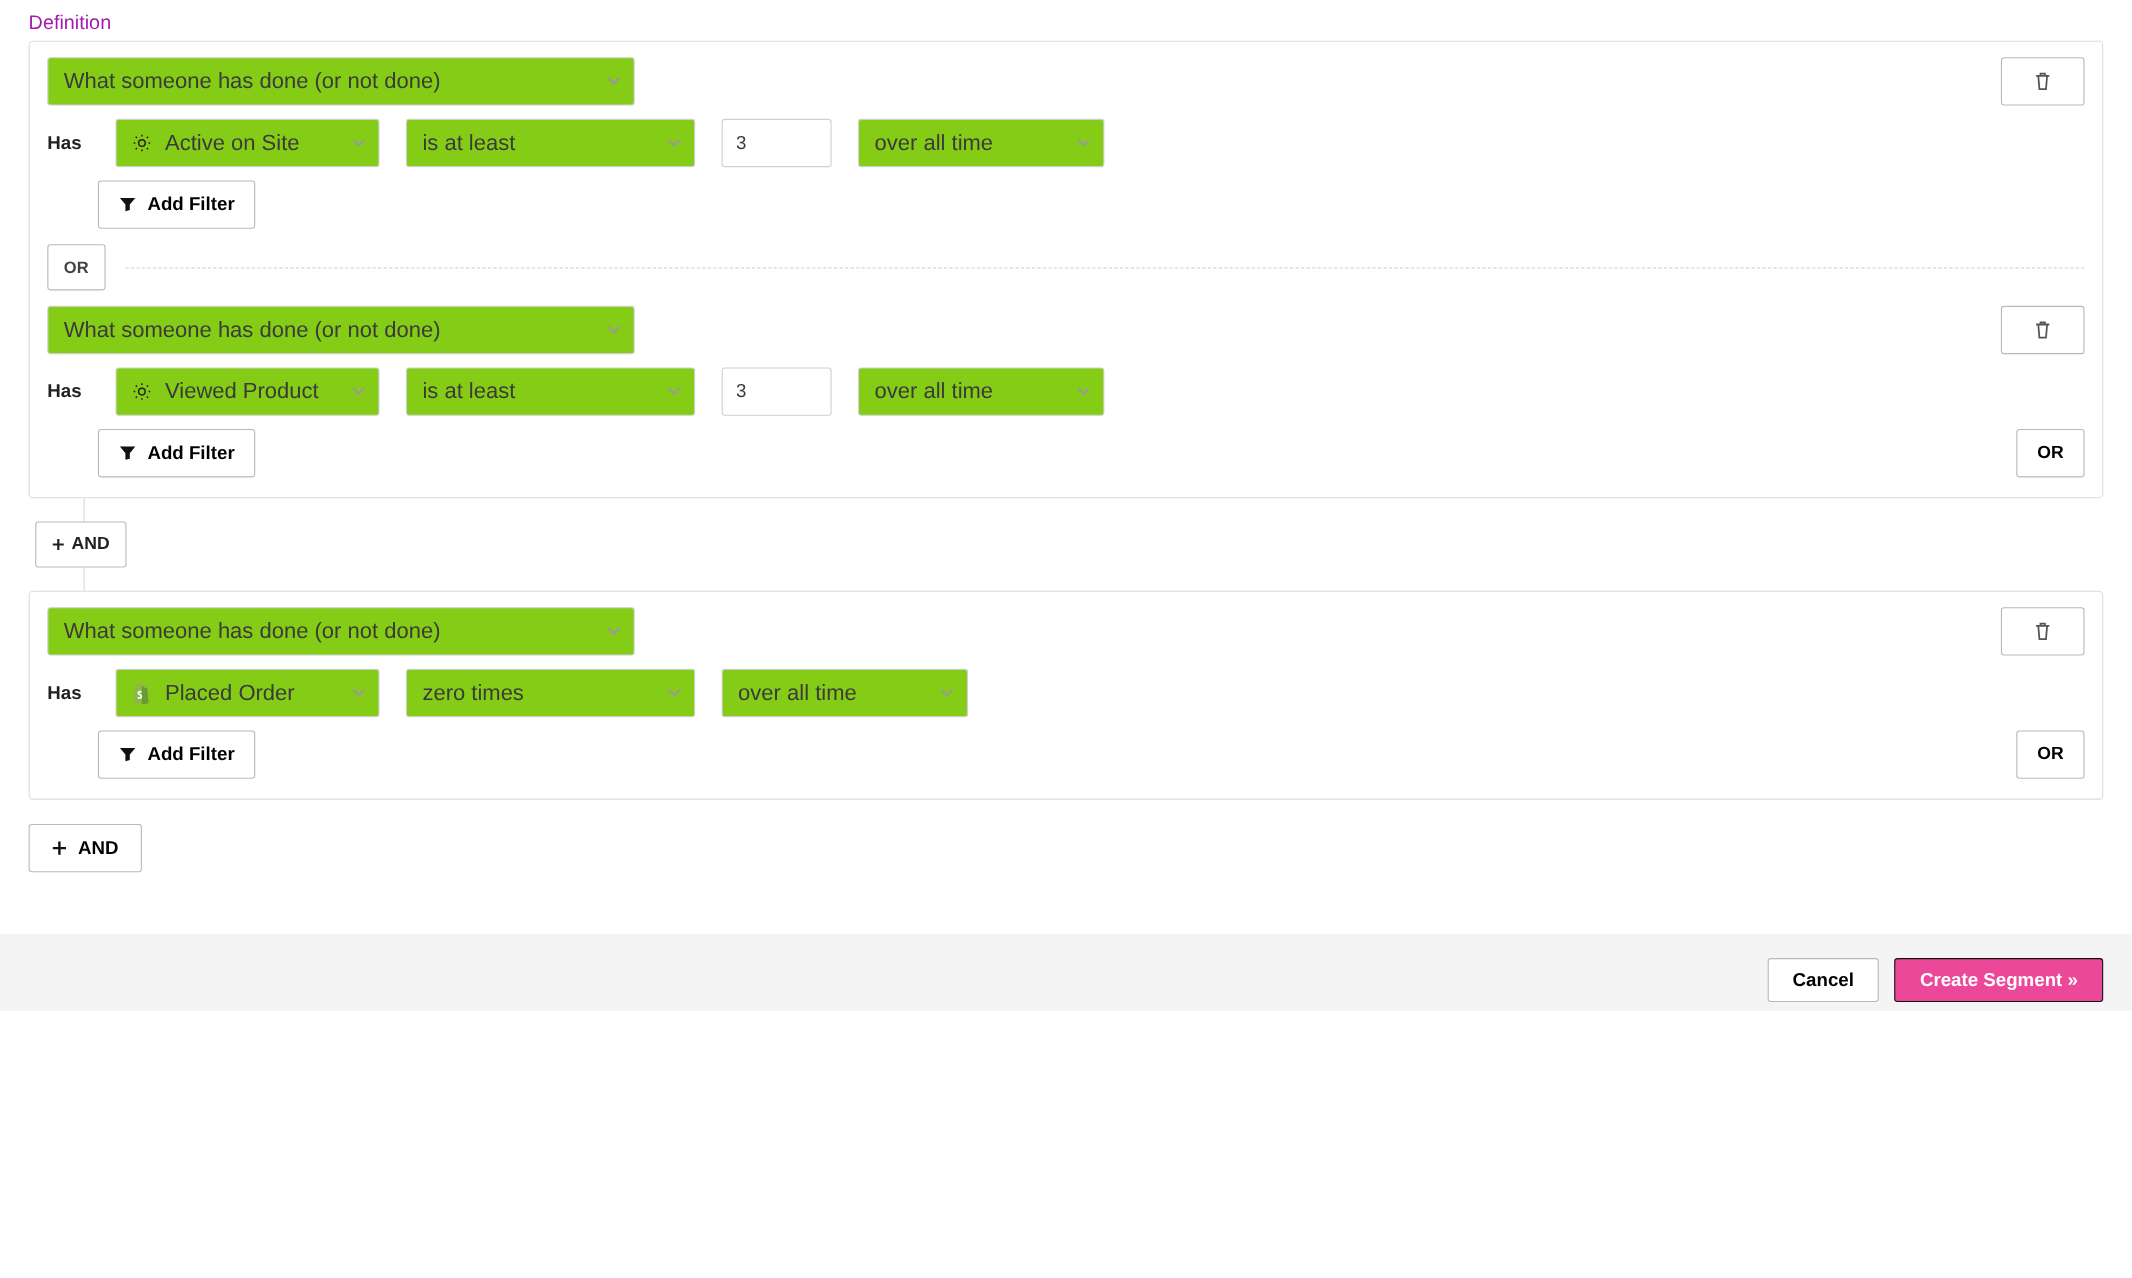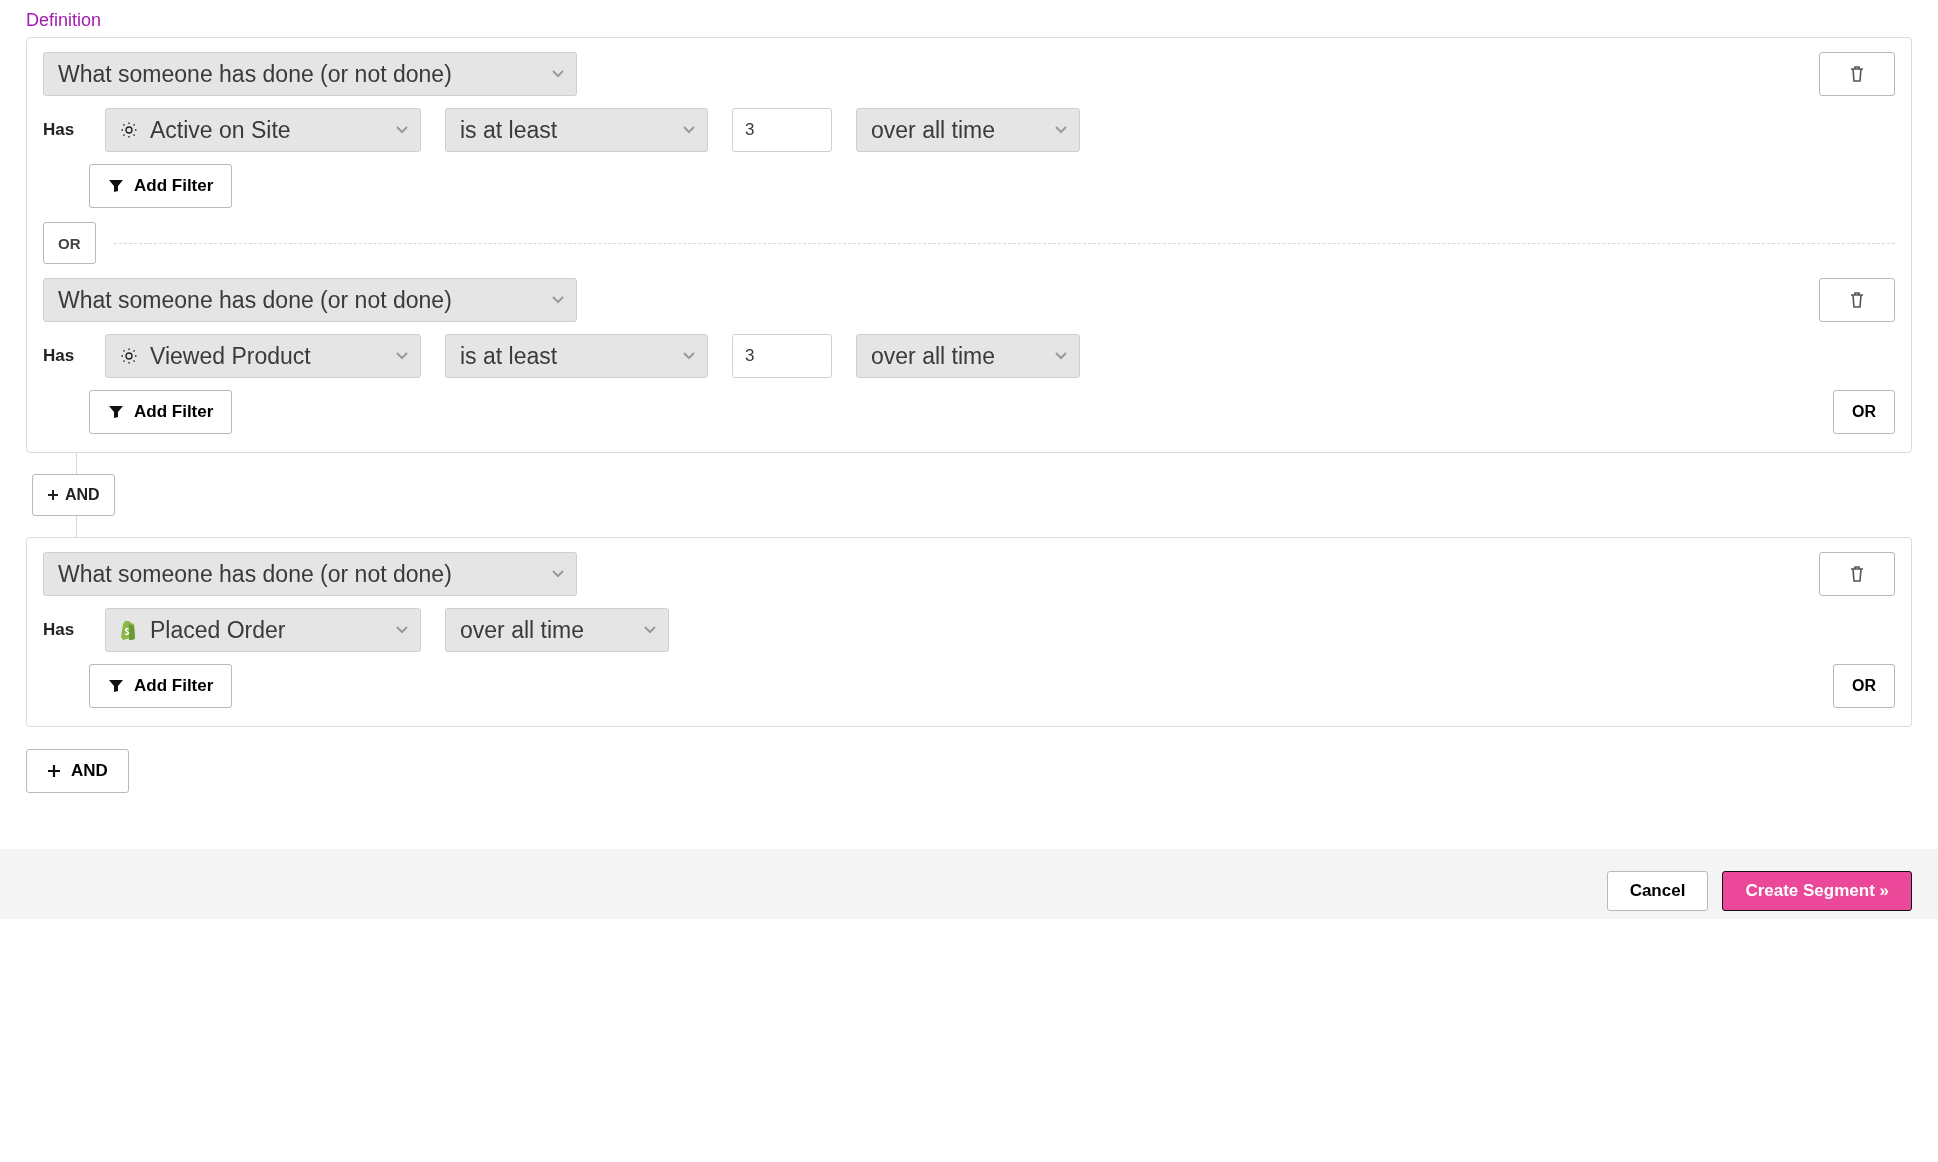--- a/index.html
+++ b/index.html
@@ -36,39 +36,39 @@
   }
   .top-row {
     display: flex;
     align-items: center;
     justify-content: space-between;
   }
   .select {
     position: relative;
     border: 1px solid #cfcfcf;
     border-radius: 3px;
-    background: #e5e5e5;
+    background: #84cc16;
     height: 44px;
     display: flex;
     align-items: center;
     padding: 0 36px 0 14px;
-    font-size: 23px;
+    font-size: 20px;
     color: #3a3a3a;
     cursor: pointer;
     white-space: nowrap;
   }
   .select .caret {
     position: absolute;
     right: 12px;
     top: 50%;
     transform: translateY(-50%);
     pointer-events: none;
   }
   .select-wide { width: 534px; justify-content: flex-start; }
-  .select-event { width: 316px; }
+  .select-event { width: 240px; }
   .select-event .ev-icon { margin-right: 12px; display:inline-flex; }
   .event-text { margin-left: 0; }
   .select-op { width: 263px; }
   .select-time { width: 224px; }
   .input-num {
     border: 1px solid #cfcfcf;
     border-radius: 3px;
     height: 44px;
     width: 100px;
     padding: 0 12px;
@@ -397,20 +397,28 @@
               <path d="M7 8c-1 0-2 .6-2 2 0 1.2 1 1.6 1.7 2 .6.3 1 .6 1 1.1 0 .4-.4.7-.9.7-.7 0-1.4-.5-1.4-.5l-.5 1.3s.8.7 2 .7c1.4 0 2.3-.9 2.3-2.2 0-1.3-1.1-1.8-1.8-2.1-.5-.3-.9-.5-.9-.9 0-.3.3-.6.8-.6.6 0 1.1.3 1.1.3l.5-1.3S8 8 7 8z" fill="#fff"></path>
             </svg>
         </span>
         <span class="event-text">Placed Order</span>
         <span class="caret">
           <svg width="12" height="8" viewBox="0 0 12 8">
               <path d="M1 1l5 5 5-5" fill="none" stroke="#9a9a9a" stroke-width="2"></path>
             </svg>
         </span>
       </div>
+      <div class="select select-op">
+        <span>zero times</span>
+        <span class="caret">
+          <svg width="12" height="8" viewBox="0 0 12 8">
+              <path d="M1 1l5 5 5-5" fill="none" stroke="#9a9a9a" stroke-width="2"></path>
+            </svg>
+        </span>
+      </div>
       <div class="select select-time">
         <span>over all time</span>
         <span class="caret">
           <svg width="12" height="8" viewBox="0 0 12 8">
               <path d="M1 1l5 5 5-5" fill="none" stroke="#9a9a9a" stroke-width="2"></path>
             </svg>
         </span>
       </div>
     </div>
 

